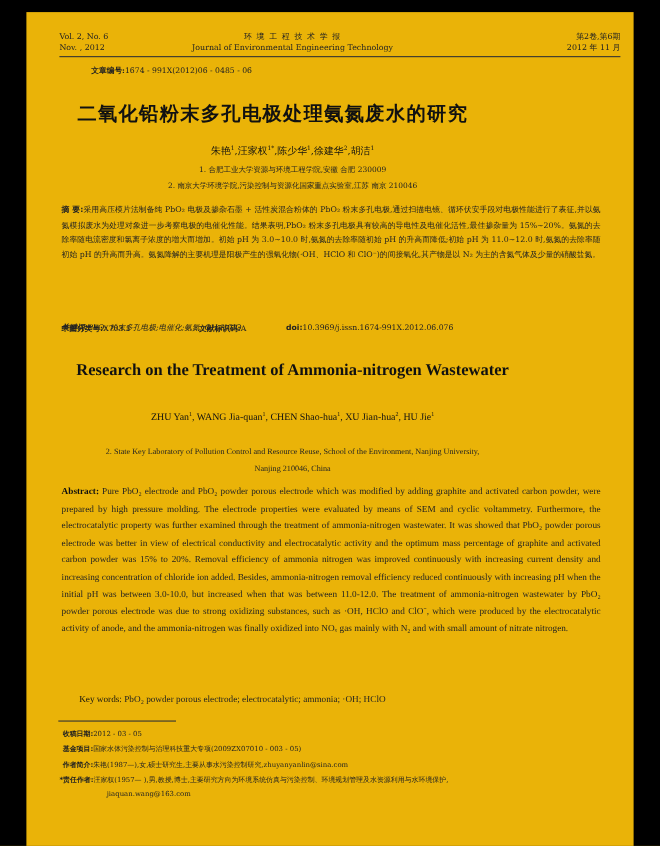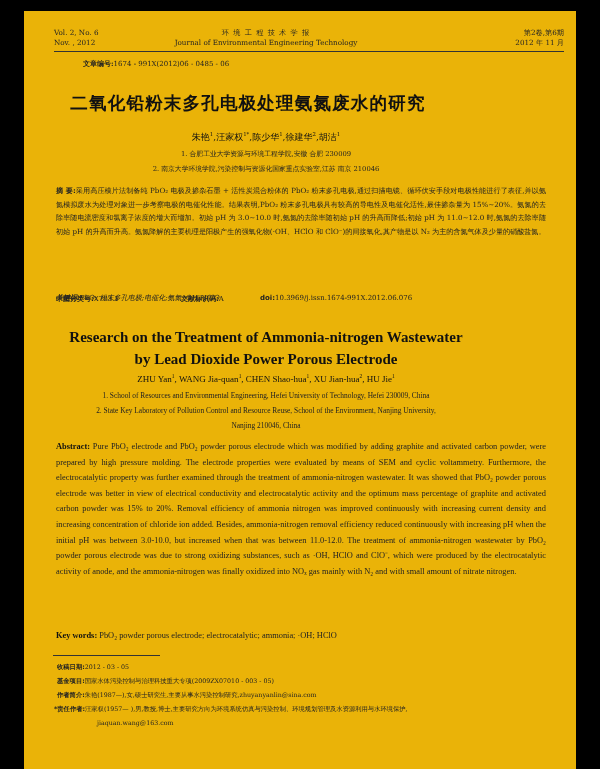--- a/index.html
+++ b/index.html
@@ -22,21 +22,21 @@
     .cn-abs { left: 32px; width: 490px; font-size: 7.1px; line-height: 13.5px; white-space: normal; text-align: justify; color: #222; }
     .cn-abs .lbl { font-weight: bold; font-family: "DejaVu Sans", sans-serif; }
     .meta { font-size: 7px; color: #222; }
     .meta b { font-family: "DejaVu Sans", sans-serif; font-weight: bold; }
     .en-title { font-family: "Liberation Serif", serif; font-weight: bold; font-size: 15px; }
     .en-authors { font-family: "Liberation Serif", serif; font-size: 9px; }
     .en-aff { font-family: "Liberation Serif", serif; font-size: 7.4px; color: #222; }
     .en-abs { left: 32px; width: 490px; font-family: "Liberation Serif", serif; font-size: 8.4px; line-height: 15.6px; white-space: normal; text-align: justify; color: #222; }
     .en-abs b { font-weight: bold; color: #111; }
     .en-kw { font-family: "Liberation Serif", serif; font-size: 8.4px; color: #222; }
-    .en-kw b { font-weight: bold; color: #111; }
+    .en-kw b { font-weight: normal; color: #111; margin-left: 16px; }
     .fn-rule { position: absolute; left: 29px; top: 644px; width: 107px; height: 1px; background: #333; }
     .fn { font-size: 6.3px; color: #222; }
     .fn b { font-family: "DejaVu Sans", sans-serif; font-weight: bold; }
     sup { font-size: 60%; vertical-align: super; line-height: 0; }
   </style>
 </head>
 <body>
 
 <div class="page">
 
@@ -78,26 +78,24 @@
     <b>中图分类号:</b><span>X703.1</span>
   </div>
   <div class="abs meta" style="left:157px; top:283px;">
     <b>文献标识码:</b><span>A</span>
   </div>
   <div class="abs meta" style="left:236px; top:283px;">
     <b>doi:</b><span>10.3969/j.issn.1674-991X.2012.06.076</span>
   </div>
 
   <div class="abs center en-title" style="top:318px;">Research on the Treatment of Ammonia-nitrogen Wastewater</div>
-  <div class="abs center en-title" style="top:340px;">by Lead Dioxide Power Porous Electrode</div>
 
   <div class="abs center en-authors" style="top:363px;">
     <span>ZHU Yan</span><sup>1</sup>, <span>WANG Jia-quan</span><sup>1</sup>, <span>CHEN Shao-hua</span><sup>1</sup>, <span>XU Jian-hua</span><sup>2</sup>, <span>HU Jie</span><sup>1</sup>
   </div>
-  <div class="abs center en-aff" style="top:380px;">1. School of Resources and Environmental Engineering, Hefei University of Technology, Hefei 230009, China</div>
   <div class="abs center en-aff" style="top:395px;">2. State Key Laboratory of Pollution Control and Resource Reuse, School of the Environment, Nanjing University,</div>
   <div class="abs center en-aff" style="top:410px;">Nanjing 210046, China</div>
 
   <div class="abs en-abs" style="top:428px;">
     <b>Abstract:</b> <span>Pure PbO₂ electrode and PbO₂ powder porous electrode which was modified by adding graphite and activated carbon powder, were prepared by high pressure molding. The electrode properties were evaluated by means of SEM and cyclic voltammetry. Furthermore, the electrocatalytic property was further examined through the treatment of ammonia-nitrogen wastewater. It was showed that PbO₂ powder porous electrode was better in view of electrical conductivity and electrocatalytic activity and the optimum mass percentage of graphite and activated carbon powder was 15% to 20%. Removal efficiency of ammonia nitrogen was improved continuously with increasing current density and increasing concentration of chloride ion added. Besides, ammonia-nitrogen removal efficiency reduced continuously with increasing pH when the initial pH was between 3.0-10.0, but increased when that was between 11.0-12.0. The treatment of ammonia-nitrogen wastewater by PbO₂ powder porous electrode was due to strong oxidizing substances, such as ·OH, HClO and ClO⁻, which were produced by the electrocatalytic activity of anode, and the ammonia-nitrogen was finally oxidized into NOₓ gas mainly with N₂ and with small amount of nitrate nitrogen.</span>
   </div>
 
   <div class="abs en-kw" style="left:32px; top:620px;">
     <b>Key words:</b> <span>PbO₂ powder porous electrode; electrocatalytic; ammonia; ·OH; HClO</span>
   </div>

